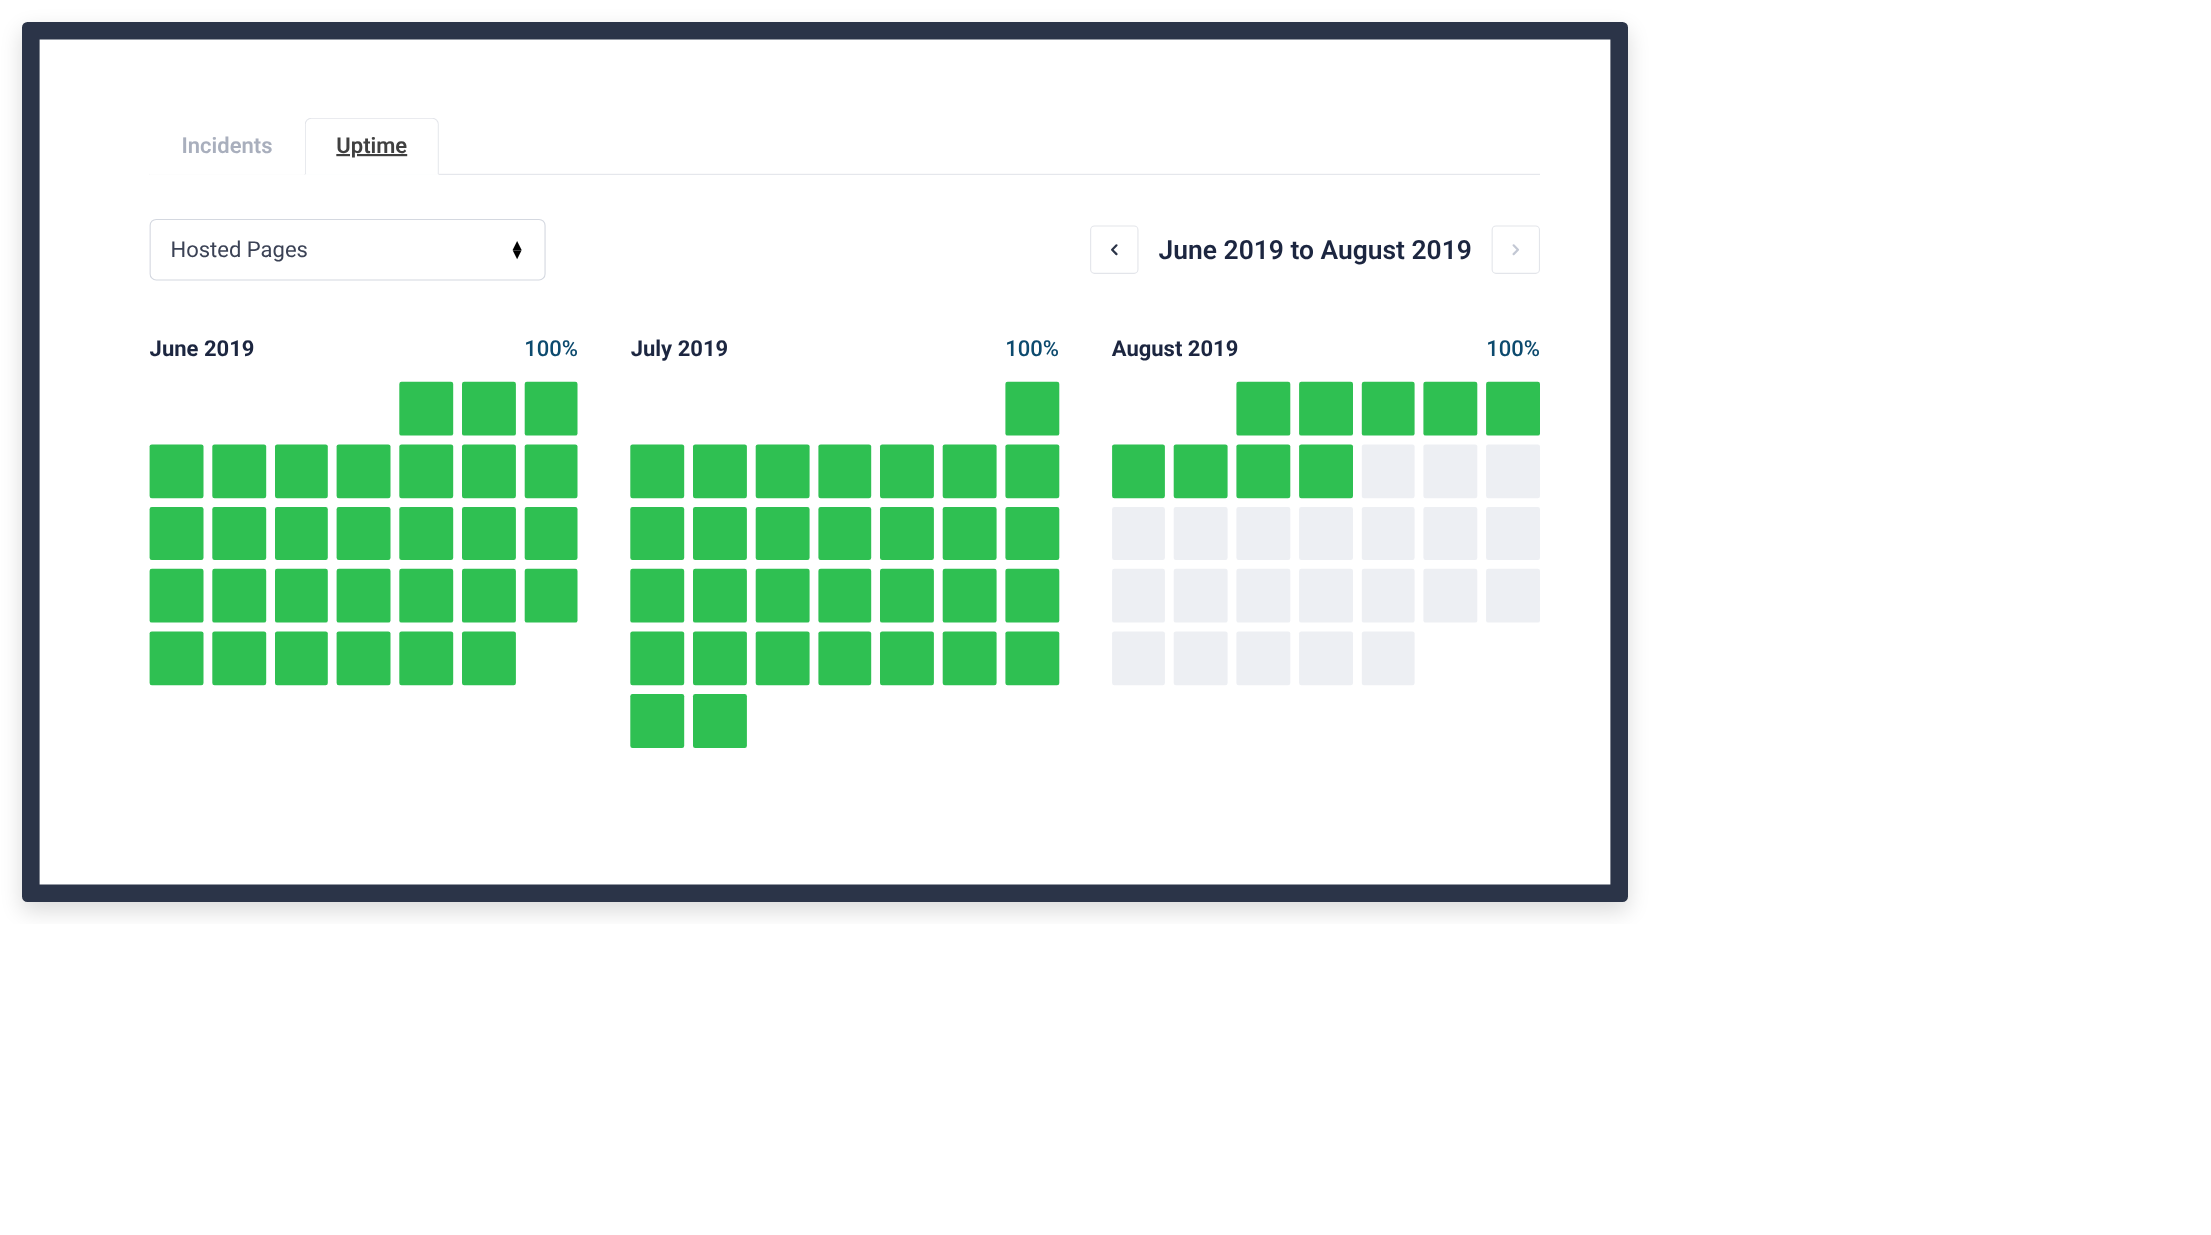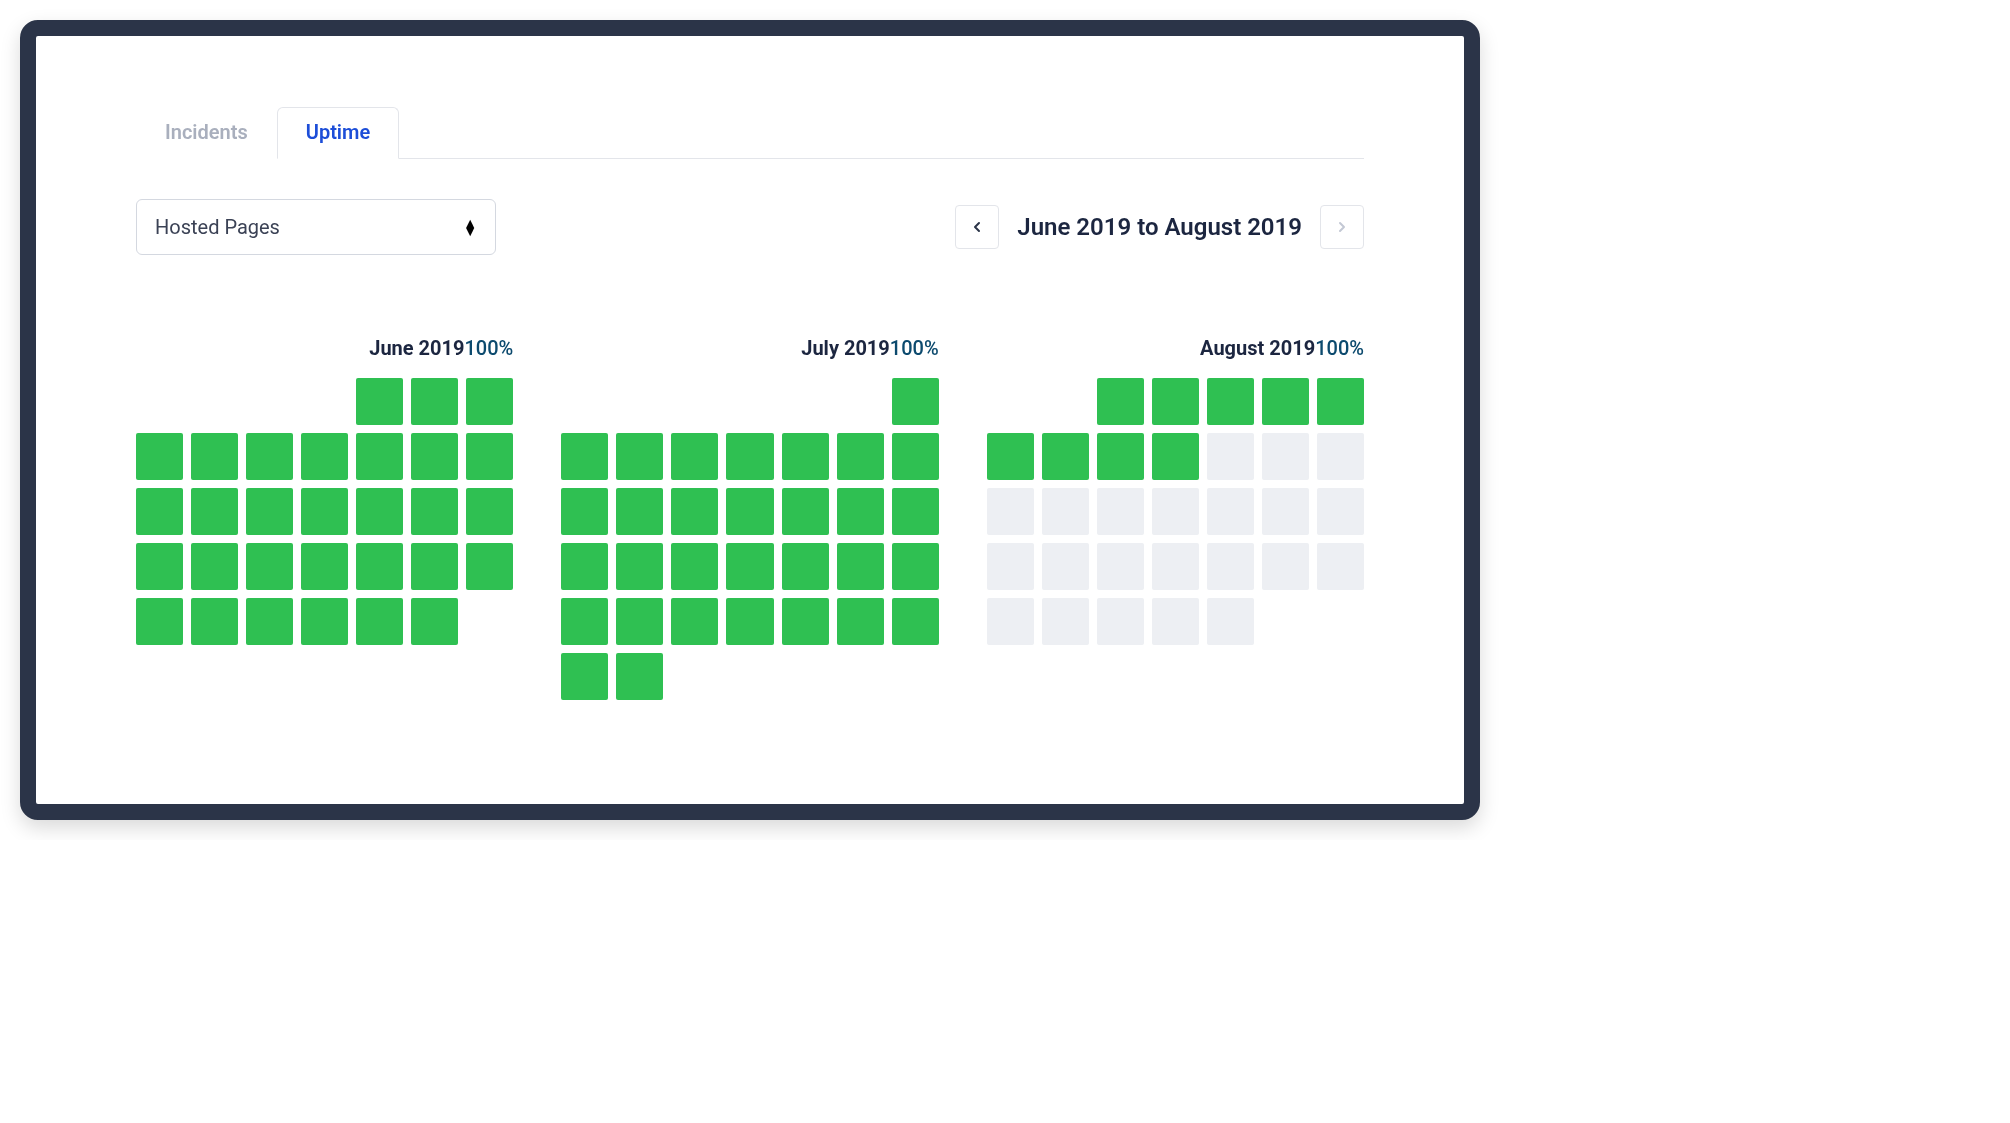--- a/index.html
+++ b/index.html
@@ -5,47 +5,48 @@
   * { box-sizing: border-box; margin: 0; padding: 0; }
   body {
     font-family: -apple-system, BlinkMacSystemFont, "Segoe UI", Roboto, Helvetica, Arial, sans-serif;
     background: #fff;
     padding: 20px;
   }
   .frame {
     width: 1460px;
     height: 800px;
     border: 16px solid #2b3448;
-    border-radius: 18px;
-    background: #fff;
-    padding: 70px 100px 40px 100px;
+    border-radius: 5px;
+    background: #fff;
+    padding: 70px 64px 40px 100px;
     box-shadow: 0 8px 20px rgba(0,0,0,0.15);
   }
   .tabs {
     display: flex;
     border-bottom: 1px solid #e3e5ea;
     margin-bottom: 40px;
   }
   .tab {
     padding: 12px 28px 14px 28px;
     font-size: 20px;
     font-weight: 600;
     color: #a9afbd;
     cursor: pointer;
     border: 1px solid transparent;
     border-bottom: none;
     position: relative;
     top: 1px;
     background: #fff;
   }
   .tab.active {
-    color: #1d4ed8;
+    color: #404040;
     border: 1px solid #e3e5ea;
     border-bottom: 1px solid #fff;
     border-radius: 6px 6px 0 0;
+    text-decoration: underline;
   }
   .controls-row {
     display: flex;
     align-items: center;
     justify-content: space-between;
     margin-bottom: 50px;
   }
   .select-wrap {
     position: relative;
     width: 360px;
@@ -98,24 +99,23 @@
   }
   .months {
     display: flex;
     gap: 48px;
   }
   .month {
     flex: 1;
   }
   .month-header {
     display: flex;
-    justify-content: flex-end;
+    justify-content: space-between;
     align-items: baseline;
     margin-bottom: 18px;
-    margin-top: 31px;
   }
   .month-name {
     font-size: 20px;
     font-weight: 700;
     color: #1c2640;
   }
   .month-pct {
     font-size: 20px;
     font-weight: 500;
     color: #0c4a6e;

